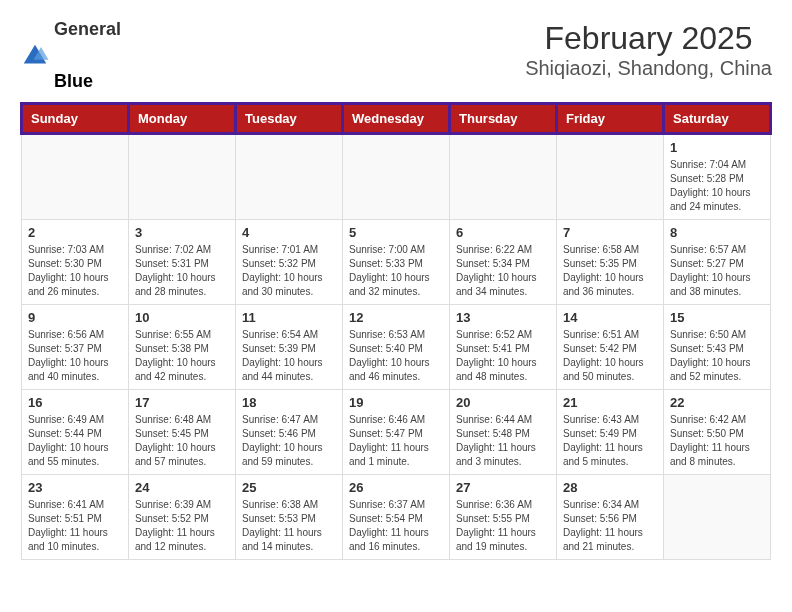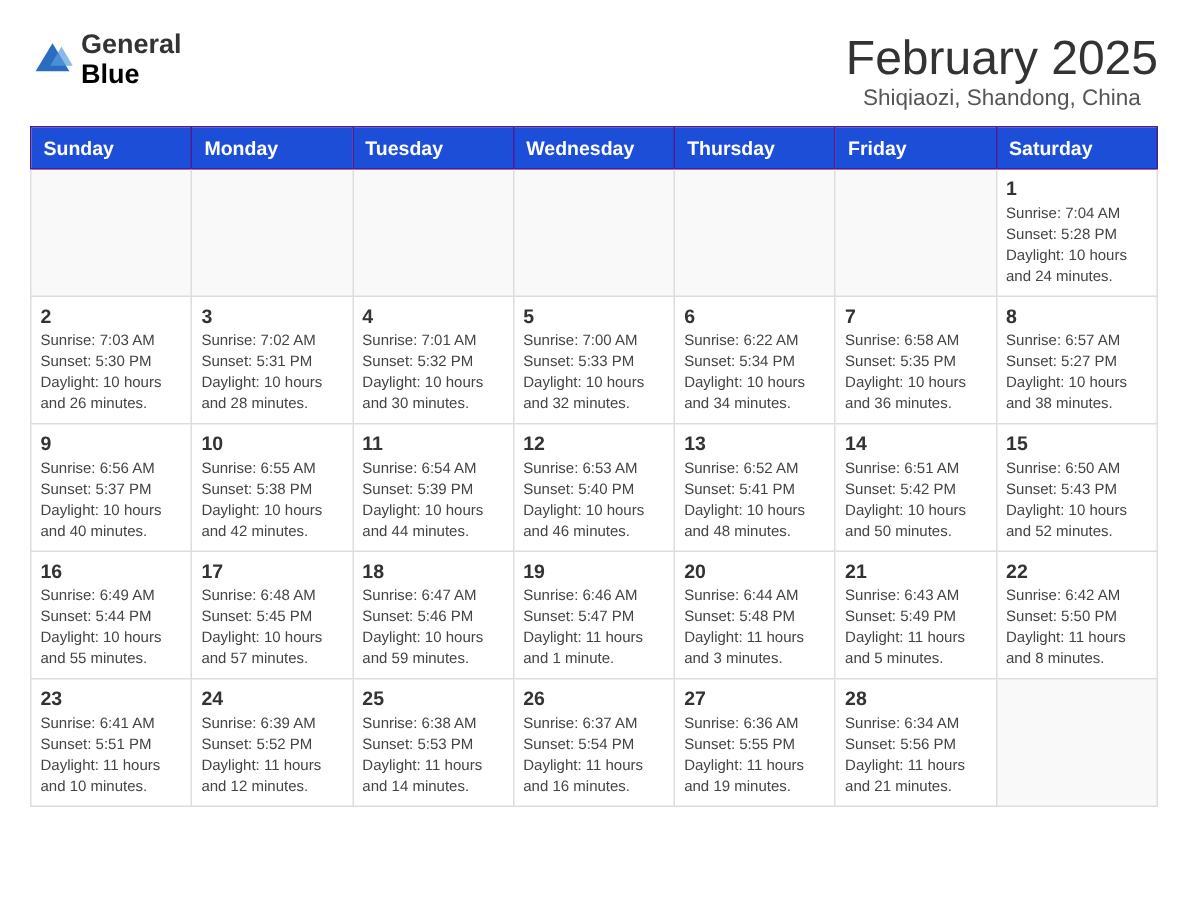--- a/index.html
+++ b/index.html
@@ -18,50 +18,51 @@
     }
     .logo {
       display: flex;
       align-items: center;
       gap: 4px;
     }
     .logo-text {
       display: flex;
       flex-direction: column;
       line-height: 1.1;
+      gap: 32px;
     }
     .logo-icon {
       width: 30px;
       height: 30px;
     }
     .title-block {
       text-align: center;
     }
     .month-title {
       font-size: 32px;
       color: #333;
       font-weight: normal;
     }
     .subtitle {
-      font-size: 15px;
+      font-size: 20px;
       color: #555;
     }
     .calendar {
       width: 100%;
       border-collapse: collapse;
       border: 1px solid #ccc;
     }
     .calendar th {
-      background: #1d4ed8;
+      background: #b91c1c;
       color: #fff;
       text-align: left;
       padding: 6px 8px;
       font-size: 13px;
       font-weight: bold;
-      border: 1px solid #4c1d95;
+      border: 3px solid #4c1d95;
     }
     .calendar td {
       vertical-align: top;
       padding: 5px 6px;
       border: 1px solid #ddd;
       background: #fff;
       width: calc(100% / 7);
       min-height: 80px;
       font-size: 10.5px;
       color: #333;

